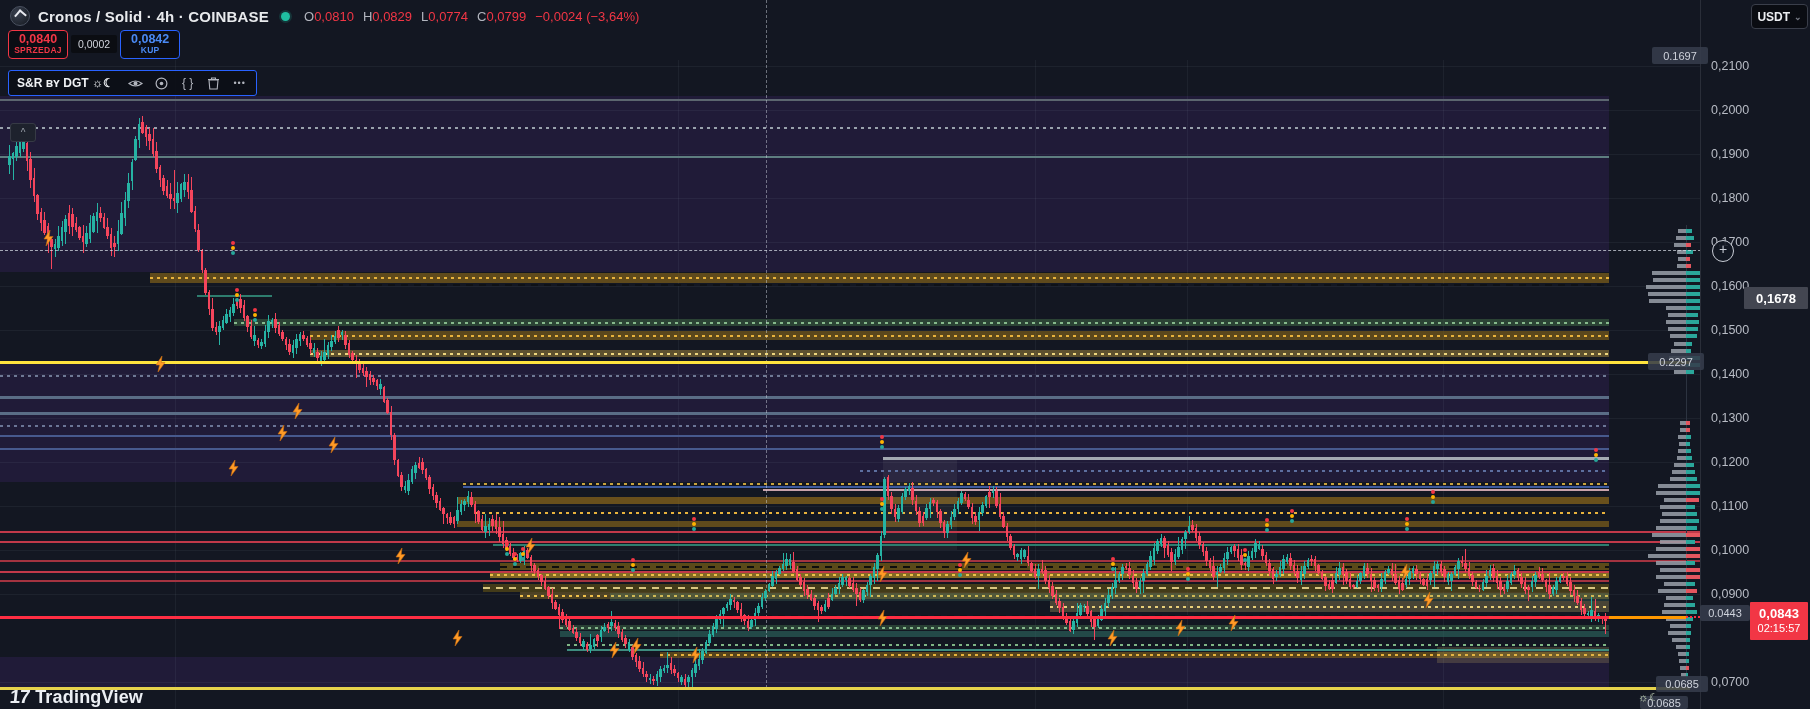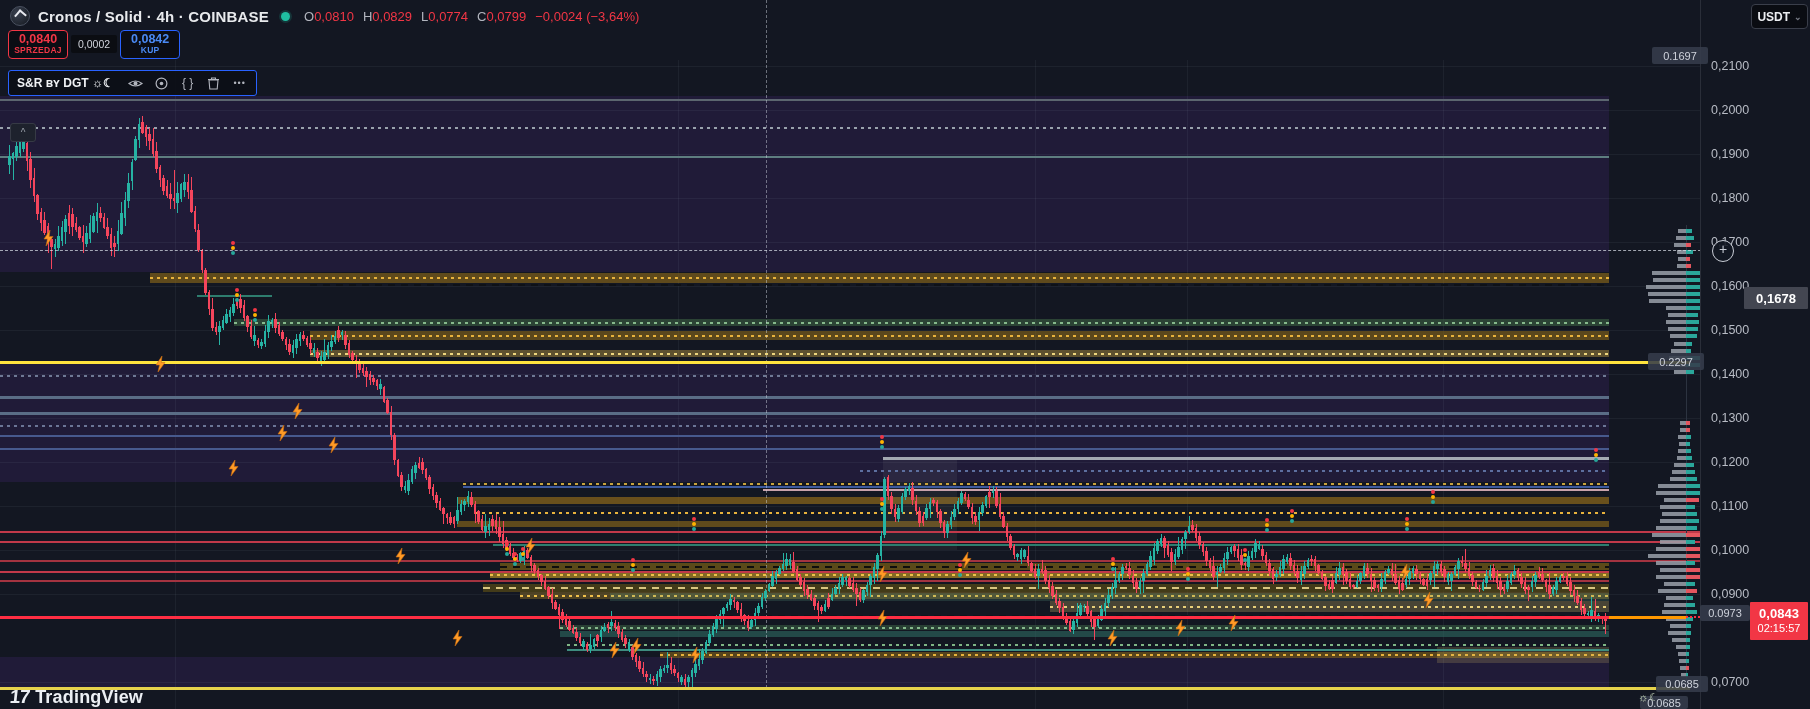--- a/index.html
+++ b/index.html
@@ -1422,17 +1422,17 @@
 
 <div id="collapse-btn">^</div>
 
 <div id="tv-logo">
   <span id="tv-mark">17</span>
   <span id="tv-text">TradingView</span>
 </div>
 
 <div class="ptag" style="left: 1652px; top: 47px; width: 56px; height: 17px;">0.1697</div>
     <div class="ptag" style="left: 1648px; top: 353px; width: 56px; height: 17px;">0.2297</div>
-    <div class="ptag" style="left: 1700px; top: 605px; width: 50px; height: 16px;">0.0973</div>
+    <div class="ptag" style="left: 1700px; top: 605px; width: 50px; height: 16px;">0.0443</div>
     <div class="ptag" style="left: 1656px; top: 676px; width: 52px; height: 16px;">0.0685</div>
     <div class="ptag" style="left: 1640px; top: 696px; width: 48px; height: 13px;">0.0685</div>
 
 </div>
 
 </body></html>

